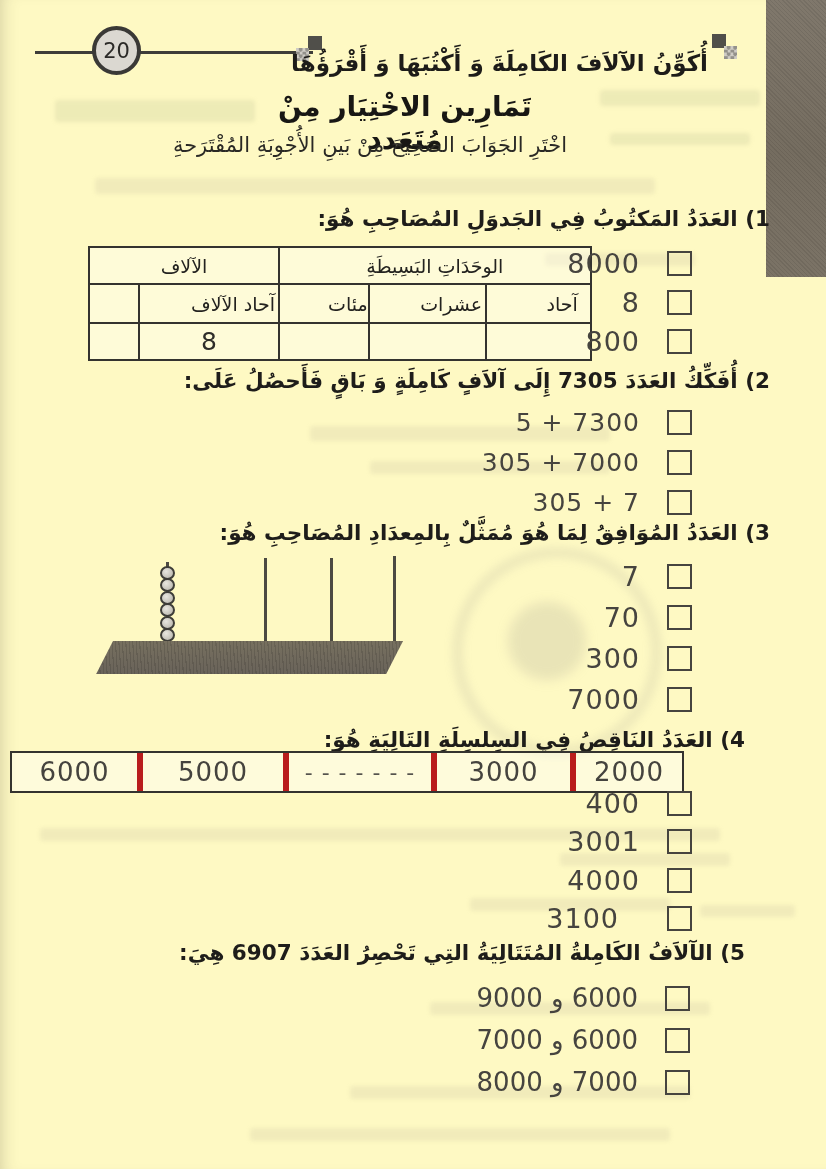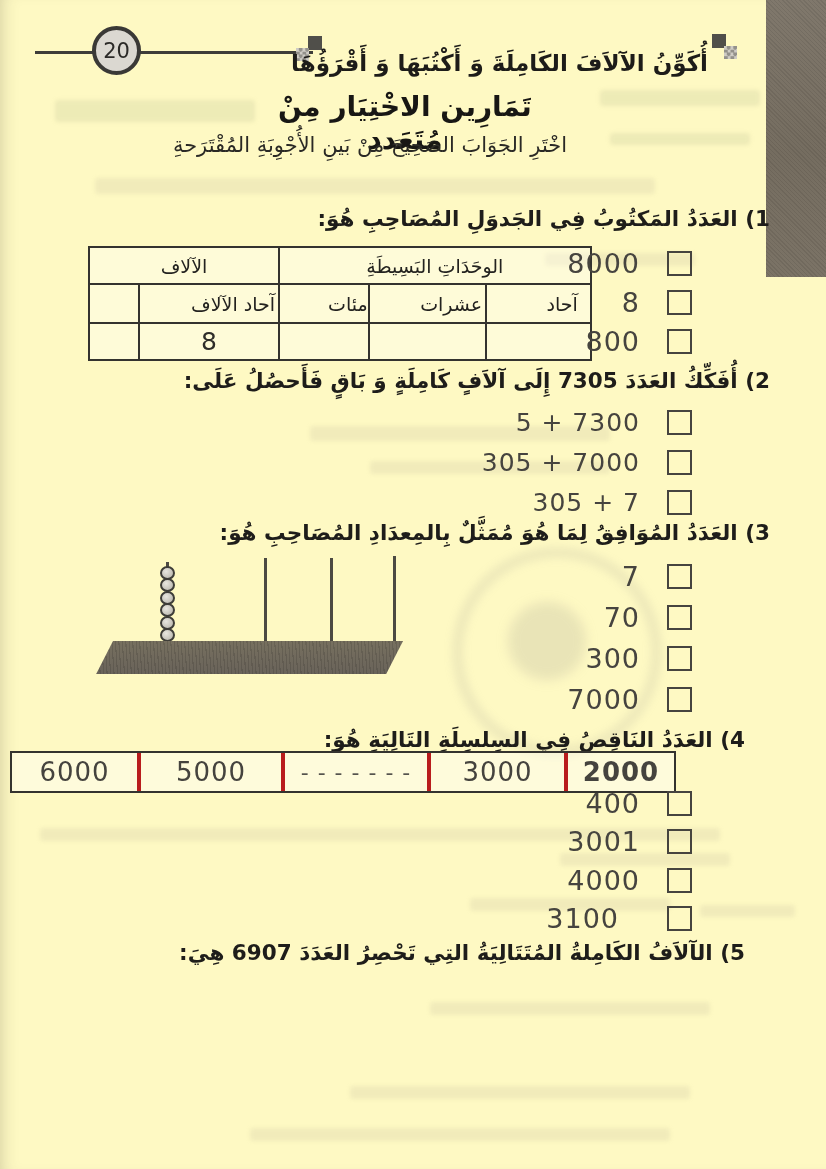--- a/index.html
+++ b/index.html
@@ -57,21 +57,21 @@
     border:2px solid #3e3d38;box-sizing:border-box;
     background:radial-gradient(circle at 38% 35%,#e8e6df,#b3b0a6);}
   .abase{position:absolute;left:113px;top:641px;width:290px;height:33px;
     background:linear-gradient(180deg,#77705f,#69635a);
     transform:skewX(-27deg);transform-origin:top left;}
   .abase::after{content:"";position:absolute;inset:0;
     background:repeating-linear-gradient(60deg,rgba(0,0,0,.12) 0 1px,transparent 1px 3px);}
   
   .seq{position:absolute;left:10px;top:751px;display:flex;height:38px;
     border:2px solid #34332f;box-sizing:content-box;background:rgba(255,255,255,.4);}
-  .seq .cell{border-left:4px solid #b91c1c;display:flex;align-items:center;justify-content:center;
+  .seq .cell{border-left:6px solid #b91c1c;display:flex;align-items:center;justify-content:center;
     font-size:26px;color:#45433e;letter-spacing:1px;}
   .seq .cell:first-child{border-left:none;}
   .seq .dash{font-size:22px;letter-spacing:1px;color:#55534d;}
   
   .g{position:absolute;pointer-events:none;filter:blur(2px);background:rgba(152,147,131,.13);border-radius:3px;}
   .gg{background:rgba(148,162,118,.16);}
   .gcirc{position:absolute;pointer-events:none;border-radius:50%;filter:blur(4px);
     border:11px solid rgba(160,155,141,.30);opacity:.55;}
   .gblob{position:absolute;pointer-events:none;border-radius:50%;filter:blur(6px);
     background:rgba(160,155,141,.22);}
@@ -217,21 +217,21 @@
     </div>
   </div>
 
   <div class="qlabel" style="top:714px;right:81px;margin-top:13px;">4) العَدَدُ النَاقِصُ فِي السِلسِلَةِ التَالِيَةِ هُوَ:</div>
 
   <div class="seq">
     <div class="cell" style="width:125px;">6000</div>
     <div class="cell" style="width:140px;">5000</div>
     <div class="cell dash" style="width:142px;">- - - - - - -</div>
     <div class="cell" style="width:133px;">3000</div>
-    <div class="cell" style="width:106px;font-weight:bold;">2000</div>
+    <div class="cell" style="width:106px;">2000</div>
   </div>
 
   <div class="choices" style="left:490px;top:784px;width:202px;">
     <div class="choice" style="height:38.5px;">
       <span class="cnum" dir="ltr">400</span>
       <span class="cbox"></span>
     </div>
     <div class="choice" style="height:38.5px;">
       <span class="cnum" dir="ltr">3001</span>
       <span class="cbox"></span>
@@ -241,14 +241,28 @@
       <span class="cbox"></span>
     </div>
     <div class="choice" style="height:38.5px;gap:48px;">
       <span class="cnum" dir="ltr">3100</span>
       <span class="cbox"></span>
     </div>
   </div>
 
   <div class="qlabel" style="top:940px;right:81px;">5) الآلاَفُ الكَامِلةُ المُتَتَالِيَةُ التِي تَحْصِرُ العَدَدَ 6907 هِيَ:</div>
 
+  <div class="choices" style="left:420px;top:977px;width:270px;">
+    <div class="choice" style="height:42px;">
+      <span class="cnum" dir="rtl" style="font-size:26px;">6000 و 9000</span>
+      <span class="cbox"></span>
+    </div>
+    <div class="choice" style="height:42px;">
+      <span class="cnum" dir="rtl" style="font-size:26px;">6000 و 7000</span>
+      <span class="cbox"></span>
+    </div>
+    <div class="choice" style="height:42px;">
+      <span class="cnum" dir="rtl" style="font-size:26px;">7000 و 8000</span>
+      <span class="cbox"></span>
+    </div>
+  </div>
 
 </div>
 
 </body></html>

